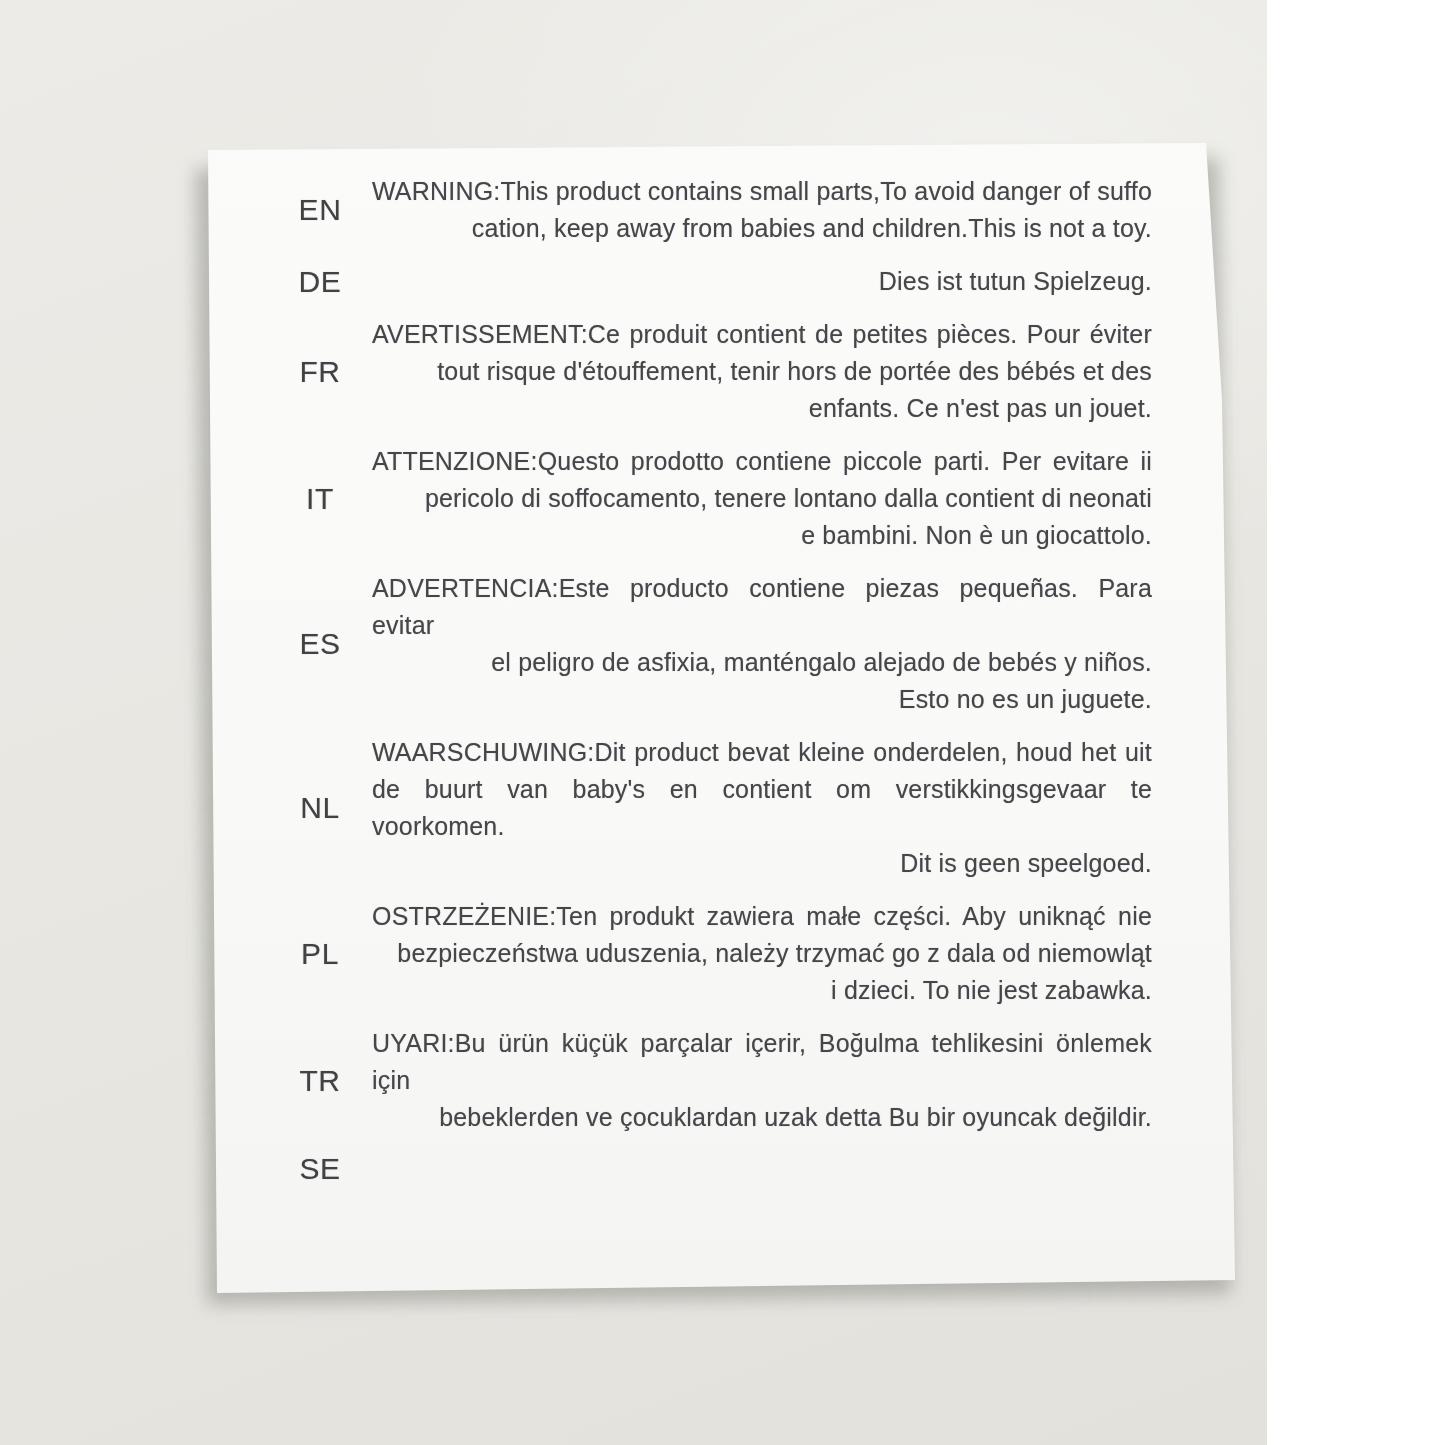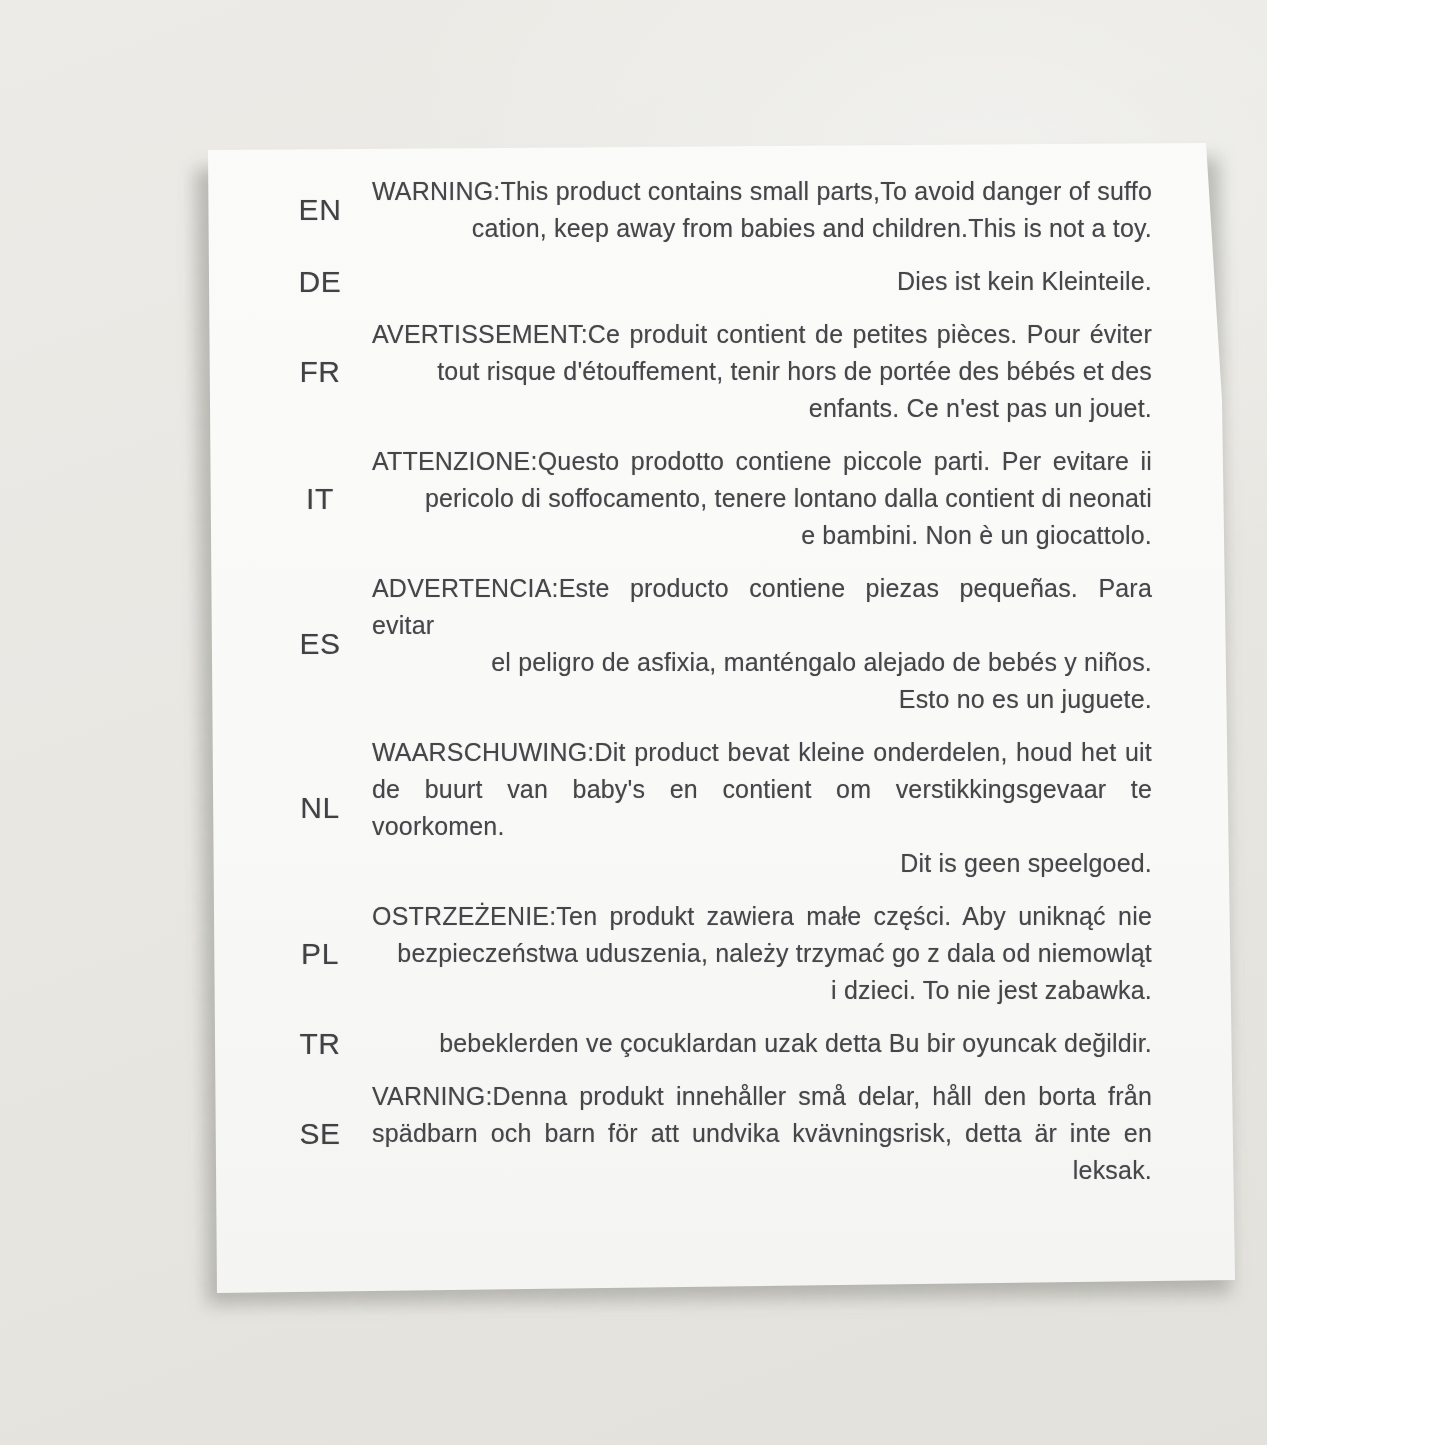--- a/index.html
+++ b/index.html
@@ -79,21 +79,21 @@
         <div class="lang">EN</div>
         <div class="para">
           <div class="line j">WARNING:This product contains small parts,To avoid danger of suffo</div>
           <div class="line">cation, keep away from babies and children.This is not a toy.</div>
         </div>
       </div>
 
       <div class="section">
         <div class="lang">DE</div>
         <div class="para">
-          <div class="line">Dies ist kein Kleinteile.</div>
+          <div class="line">Dies ist tutun Spielzeug.</div>
         </div>
       </div>
 
       <div class="section">
         <div class="lang">FR</div>
         <div class="para">
           <div class="line j">AVERTISSEMENT:Ce produit contient de petites pièces. Pour éviter</div>
           <div class="line">tout risque d'étouffement, tenir hors de portée des bébés et des</div>
           <div class="line">enfants. Ce n'est pas un jouet.</div>
         </div>
@@ -131,28 +131,24 @@
         <div class="para">
           <div class="line j">OSTRZEŻENIE:Ten produkt zawiera małe części. Aby uniknąć nie</div>
           <div class="line">bezpieczeństwa uduszenia, należy trzymać go z dala od niemowląt</div>
           <div class="line">i dzieci. To nie jest zabawka.</div>
         </div>
       </div>
 
       <div class="section">
         <div class="lang">TR</div>
         <div class="para">
+          <div class="line j">UYARI:Bu ürün küçük parçalar içerir, Boğulma tehlikesini önlemek için</div>
           <div class="line">bebeklerden ve çocuklardan uzak detta Bu bir oyuncak değildir.</div>
         </div>
       </div>
 
       <div class="section">
         <div class="lang">SE</div>
-        <div class="para">
-          <div class="line j">VARNING:Denna produkt innehåller små delar, håll den borta från</div>
-          <div class="line j">spädbarn och barn för att undvika kvävningsrisk, detta är inte en</div>
-          <div class="line">leksak.</div>
-        </div>
       </div>
 
     </div>
   </div>
 </div>
 
 </body></html>

